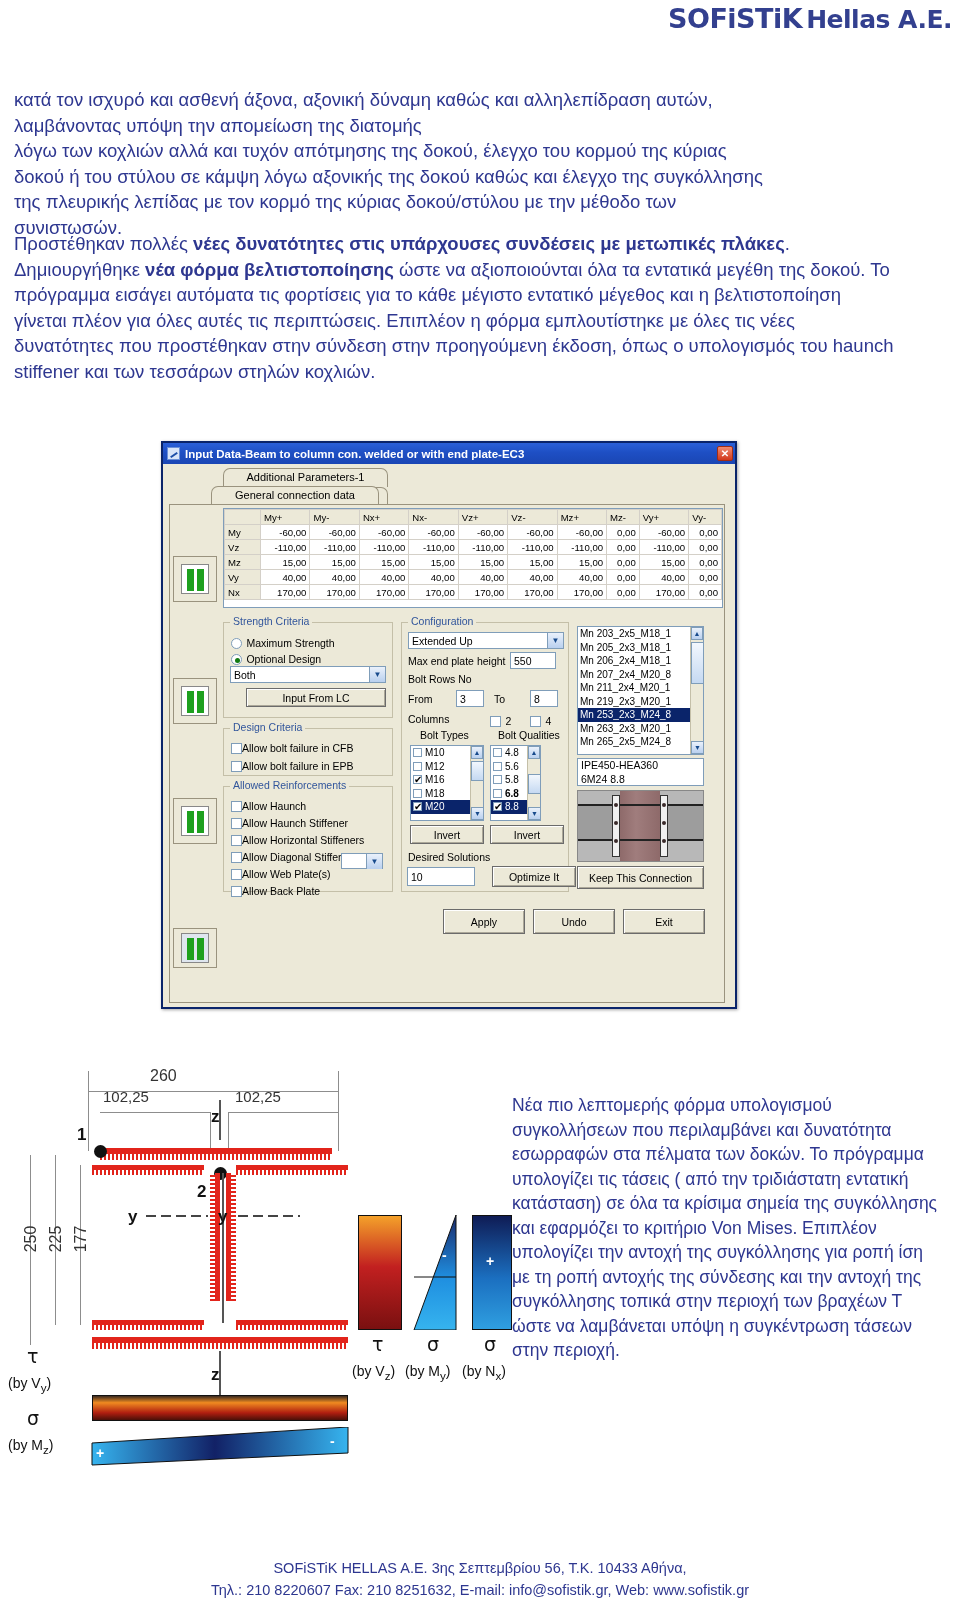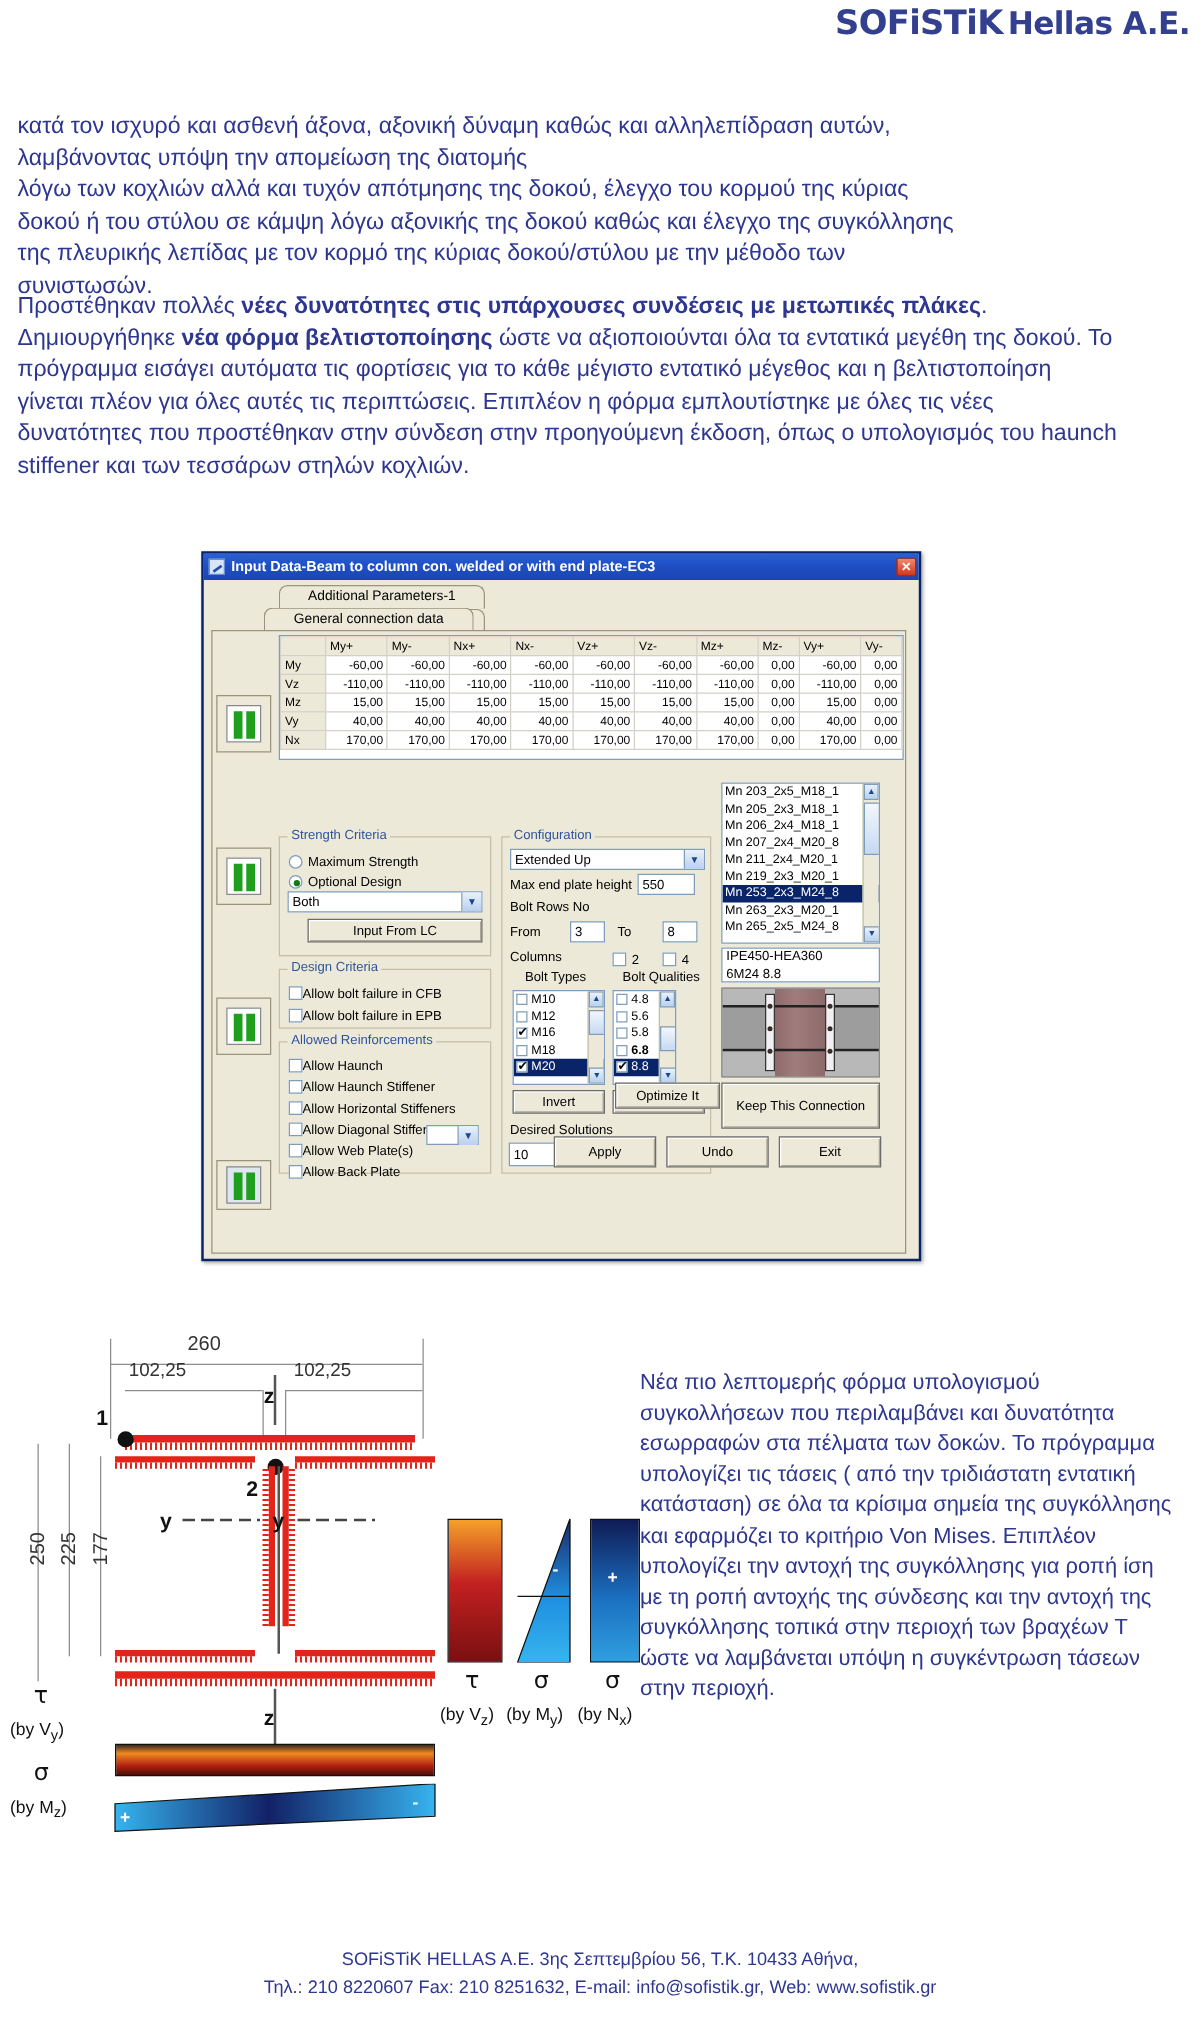--- a/index.html
+++ b/index.html
@@ -84,21 +84,21 @@
   .railbox { position:absolute; left:0; width:44px; height:46px; background:#ece9d8;
              border:1px solid #9a937e; }
   .railimg { position:absolute; left:7px; top:7px; width:28px; height:30px; background:#fff;
              border:1px solid #888; }
   .railimg:before{content:""; position:absolute; left:5px; top:4px; width:7px; height:22px;
              background:#1ea01e;}
   .railimg:after{content:""; position:absolute; left:15px; top:4px; width:7px; height:22px;
              background:#1ea01e;}
 
   
-  .gb { position:absolute; border:1px solid #c4bfa8; background:#ece9d8;margin-top:47px; }
+  .gb { position:absolute; border:1px solid #c4bfa8; background:#ece9d8; }
   .gb > .gbt { position:absolute; top:-8px; left:6px; background:#ece9d8; padding:0 3px;
                font-size:10.5px; color:#31559b; }
 
   .lbl { font-size:10.5px; color:#000; font-family:"Liberation Sans", sans-serif; }
 
   .radio { width:11px; height:11px; border:1px solid #7f9db9; border-radius:50%;
            background:#fff; display:inline-block; vertical-align:-2px; position:relative; }
   .radio.on:after { content:""; position:absolute; left:2.5px; top:2.5px; width:5px; height:5px;
            border-radius:50%; background:#127a12; }
   .cb { width:11px; height:11px; border:1px solid #7f9db9; background:#fff;
@@ -473,21 +473,21 @@
       <div class="pv-plate" style="left:34px;top:4px;width:8px;height:62px;"></div>
       <div class="pv-plate" style="left:82px;top:4px;width:8px;height:62px;"></div>
       <div class="pv-bolt" style="left:36px;top:12px;"></div>
       <div class="pv-bolt" style="left:36px;top:30px;"></div>
       <div class="pv-bolt" style="left:36px;top:48px;"></div>
       <div class="pv-bolt" style="left:84px;top:12px;"></div>
       <div class="pv-bolt" style="left:84px;top:30px;"></div>
       <div class="pv-bolt" style="left:84px;top:48px;"></div>
     </div>
 
-    <div class="btn" style="position:absolute;left:414px;top:402px;width:127px;height:37px;">Keep This Connection</div>
+    <div class="btn" style="position:absolute;left:414px;top:402px;width:127px;height:23px;">Keep This Connection</div>
 
     <div class="btn" style="position:absolute;left:280px;top:445px;width:82px;height:25px;">Apply</div>
     <div class="btn" style="position:absolute;left:370px;top:445px;width:82px;height:25px;">Undo</div>
     <div class="btn" style="position:absolute;left:460px;top:445px;width:82px;height:25px;">Exit</div>
 
   </div>
 </div>
 
 <div class="draw">
 

